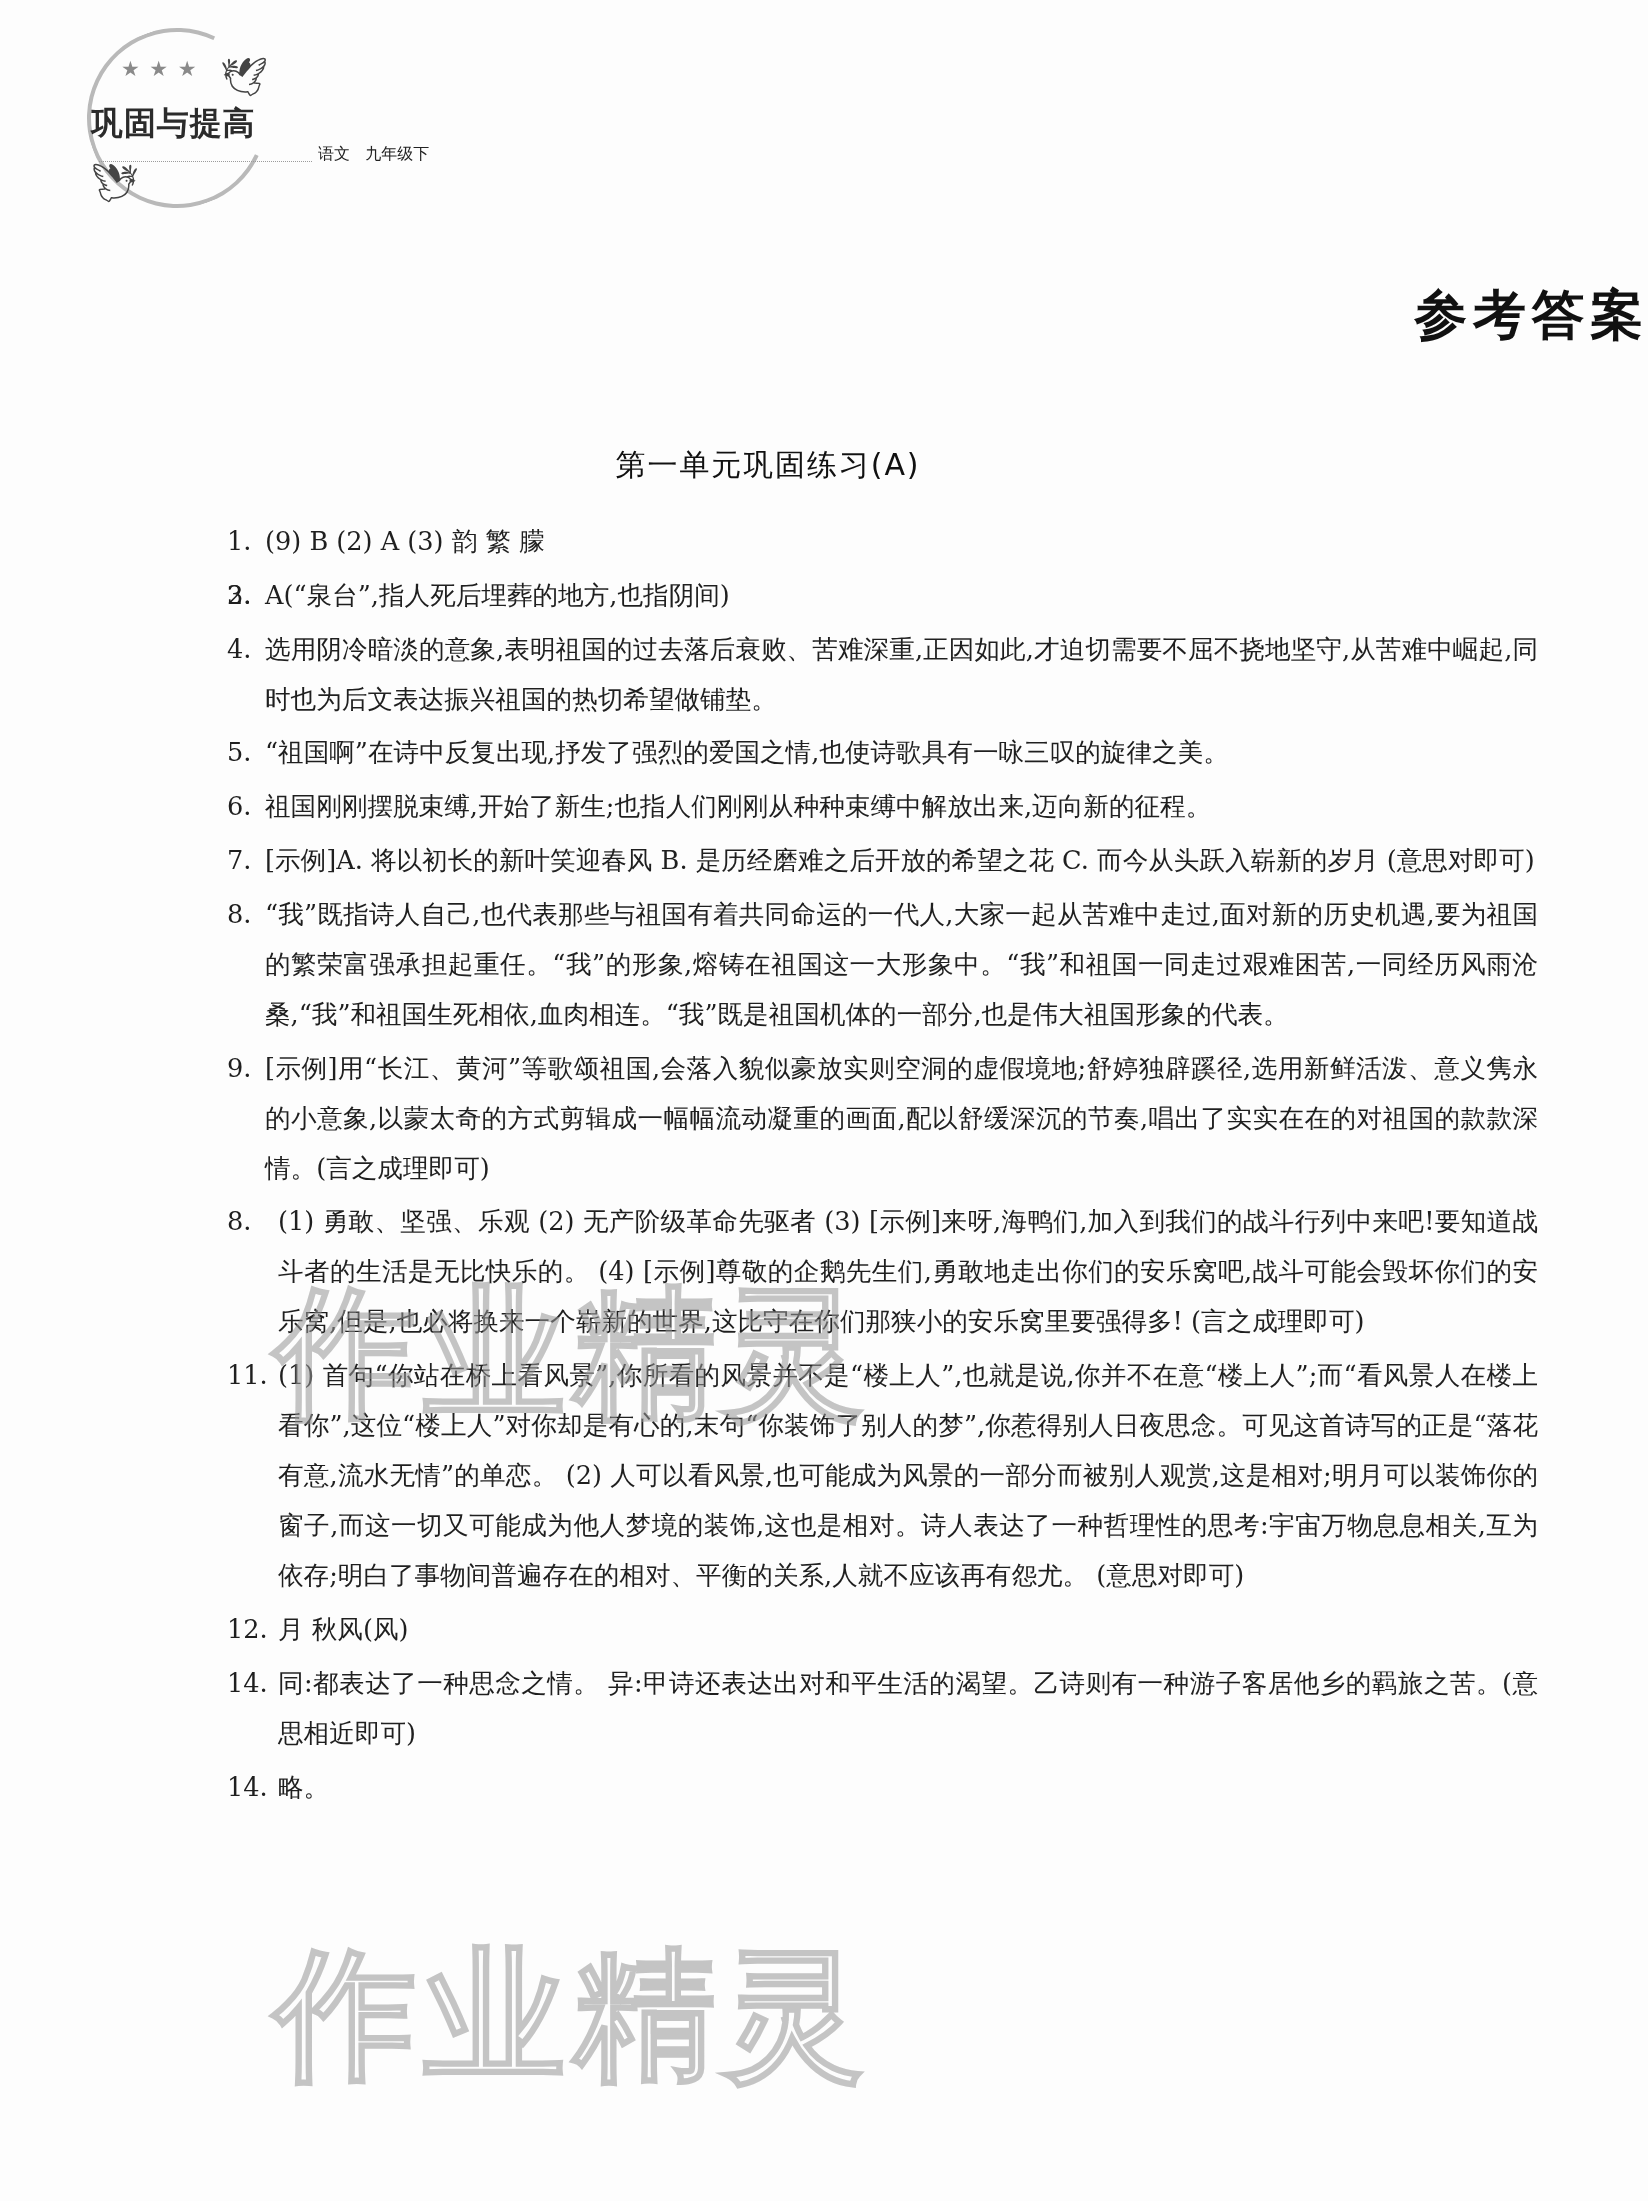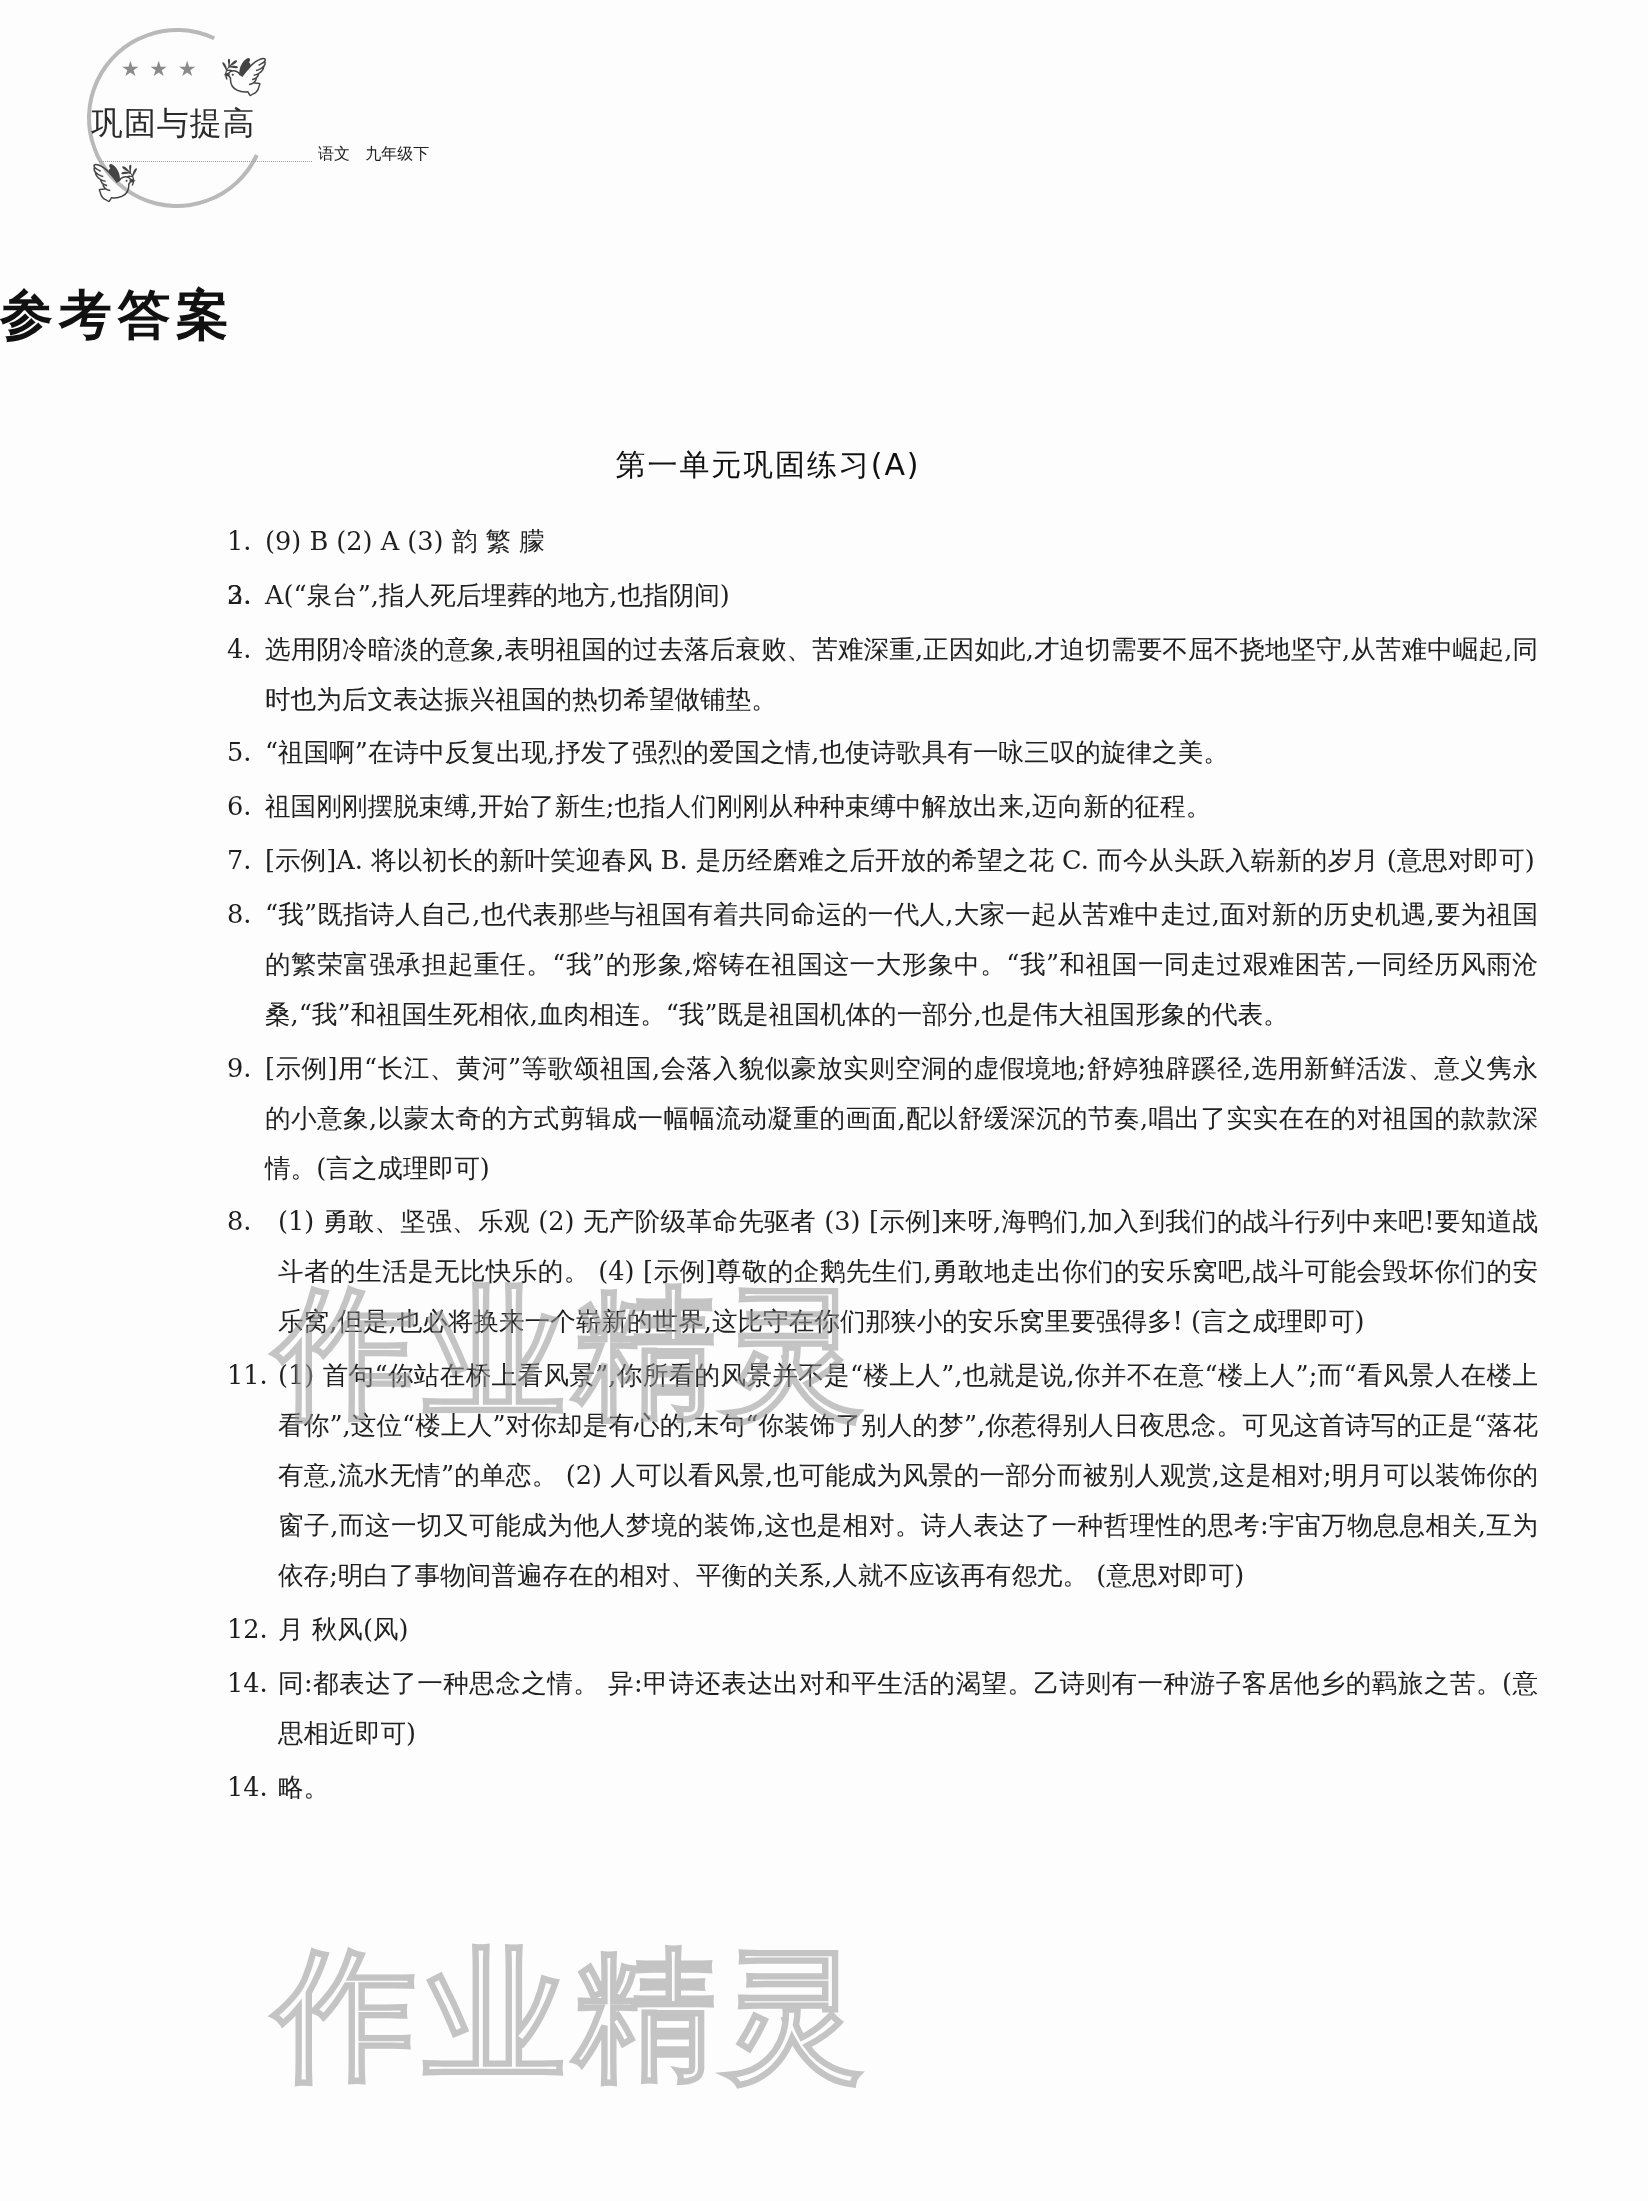--- a/index.html
+++ b/index.html
@@ -38,20 +38,21 @@
       color: #8a8a8a;
       font-family: "DejaVu Sans", sans-serif;
     }
     .logo-title {
       position: absolute;
       left: 91px; top: 102px;
       font-family: "DejaVu Sans", sans-serif;
       font-size: 32px;
       color: #2b2b2b;
       letter-spacing: 0.9px;
+      font-weight: bold;
     }
     .header-line {
       position: absolute;
       left: 99px; top: 161px;
       width: 213px; height: 0;
       border-top: 1.9px dotted #9c9c9c;
     }
     .header-subject {
       position: absolute;
       left: 318px; top: 144px;
@@ -66,21 +67,21 @@
       color: #444;
       font-family: "DejaVu Sans", sans-serif;
     }
     .bird-top { left: 220px; top: 55px; }
     .bird-bottom { left: 91px; top: 161px; transform: scaleX(-1); }
 
     .page-title {
       position: absolute;
       left: 0; top: 280px;
       width: 1649px;
-      text-align: left;
+      text-align: right;
       font-size: 53px;
       font-weight: bold;
       letter-spacing: 5.7px;
       color: #111;
     }
     .section-title {
       position: absolute;
       left: 0; top: 445px;
       width: 1536px;
       text-align: center;

